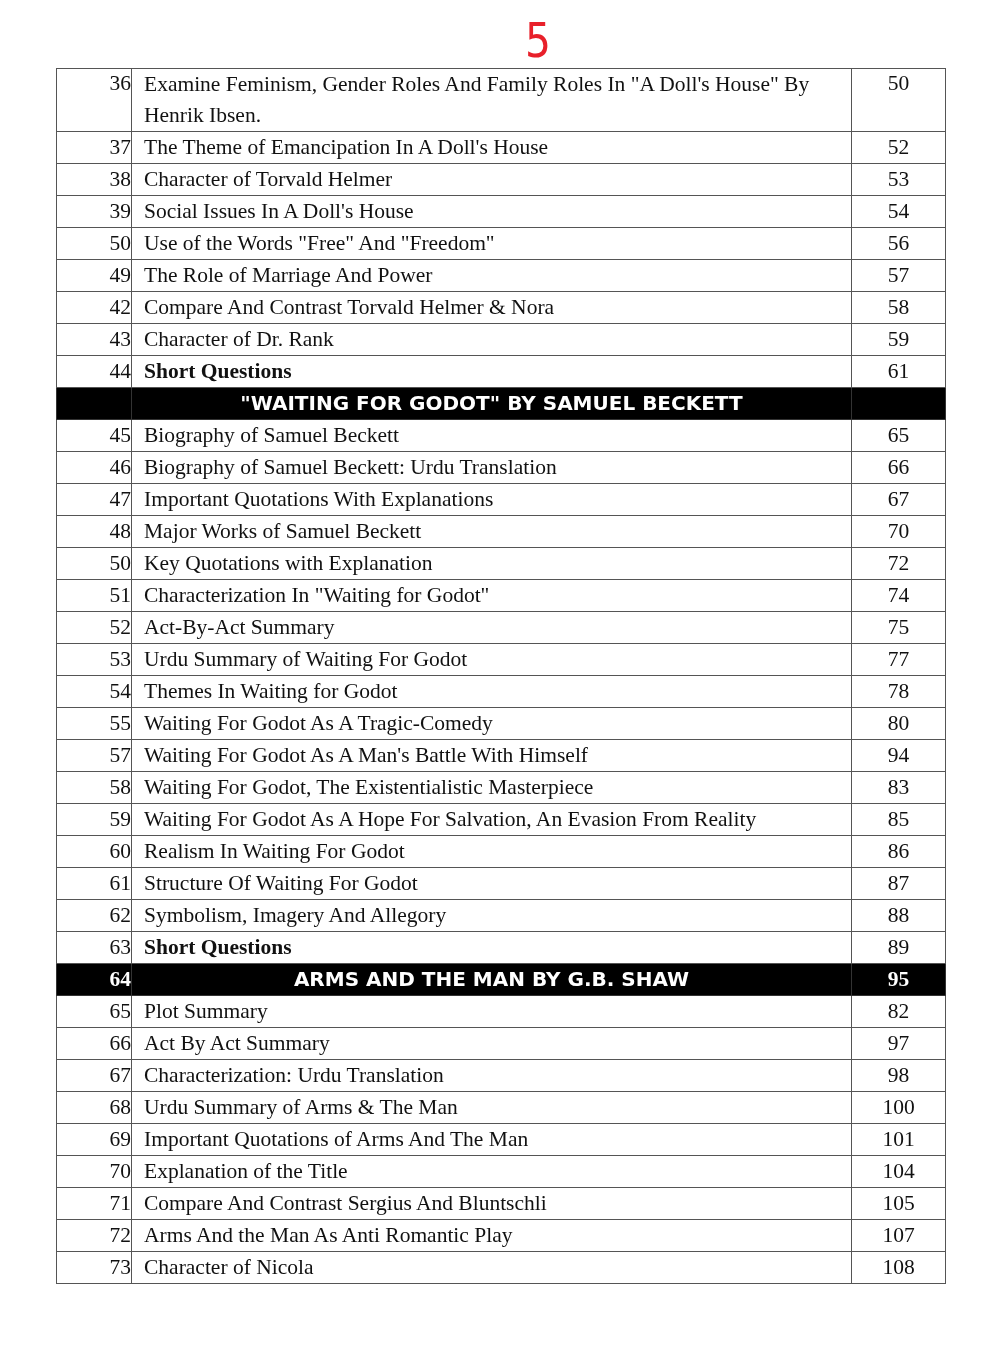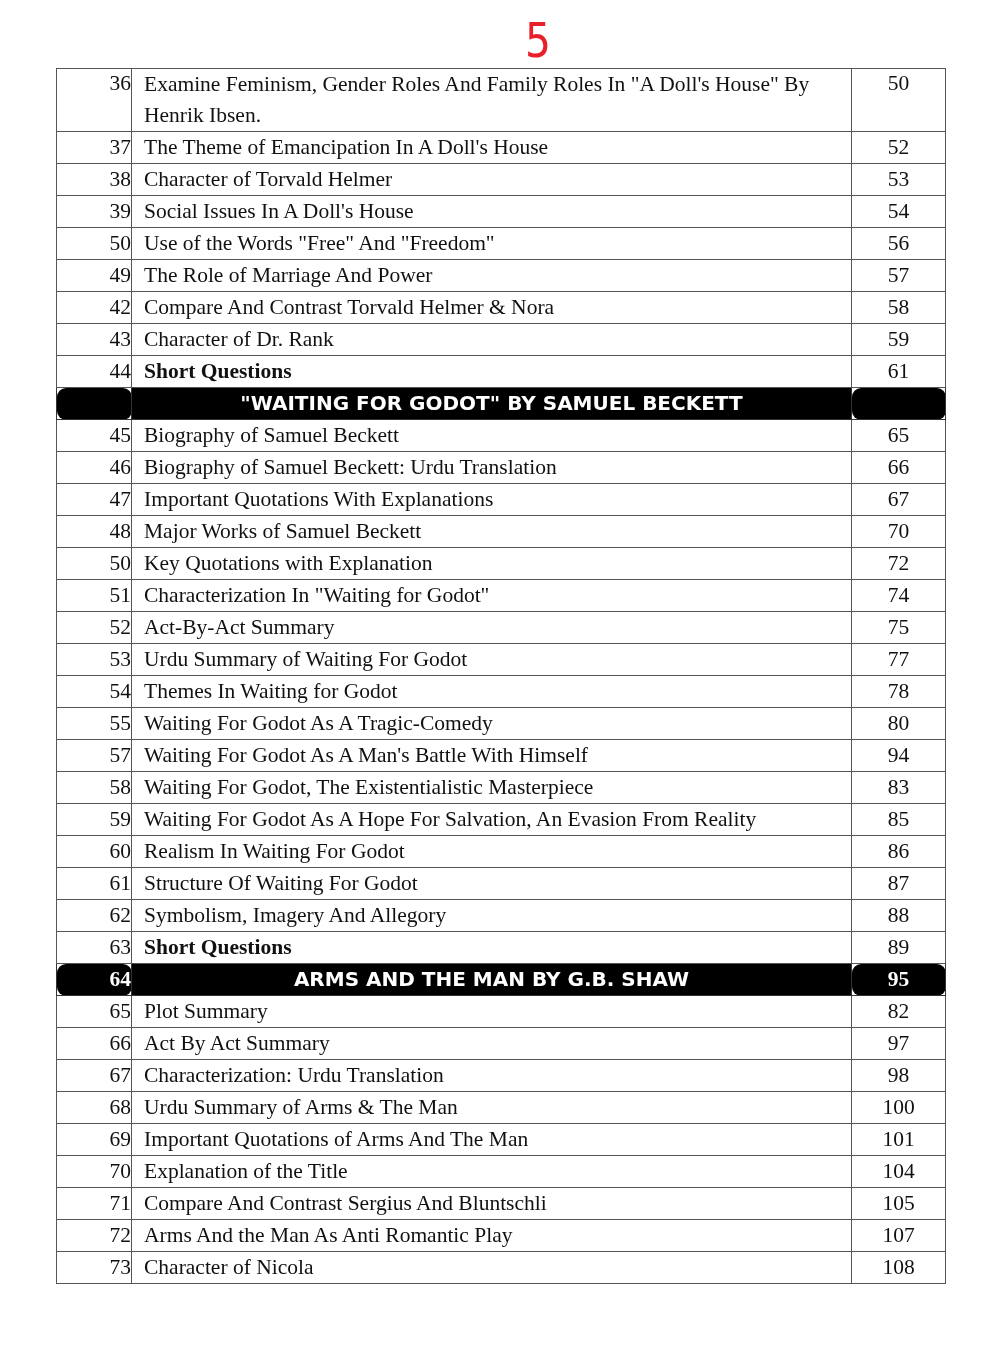--- a/index.html
+++ b/index.html
@@ -28,21 +28,21 @@
   tr.first td.num, tr.first td.page { vertical-align:top; line-height:28px; padding-top:0; }
   tr.first td.title { white-space:normal; line-height:31px; padding-right:8px; }
   tr.bold td.title { font-weight:bold; }
   tr.section td {
     background:#000; color:#fff; border-color:#333; height:31px;
   }
   tr.section td.title {
     font-family:"DejaVu Sans", sans-serif; font-weight:bold; font-size:20px;
     text-align:center; padding-left:0 !important; letter-spacing:0;
   }
-  tr.section td.num, tr.section td.page { font-weight:bold;border-radius:9px; }
+  tr.section td.num, tr.section td.page { font-weight:bold; }
 </style>
 </head>
 <body>
 
 <div class="page-number">5</div>
 
 <table class="toc">
   <colgroup>
       <col class="c-num">
       <col class="c-title">

